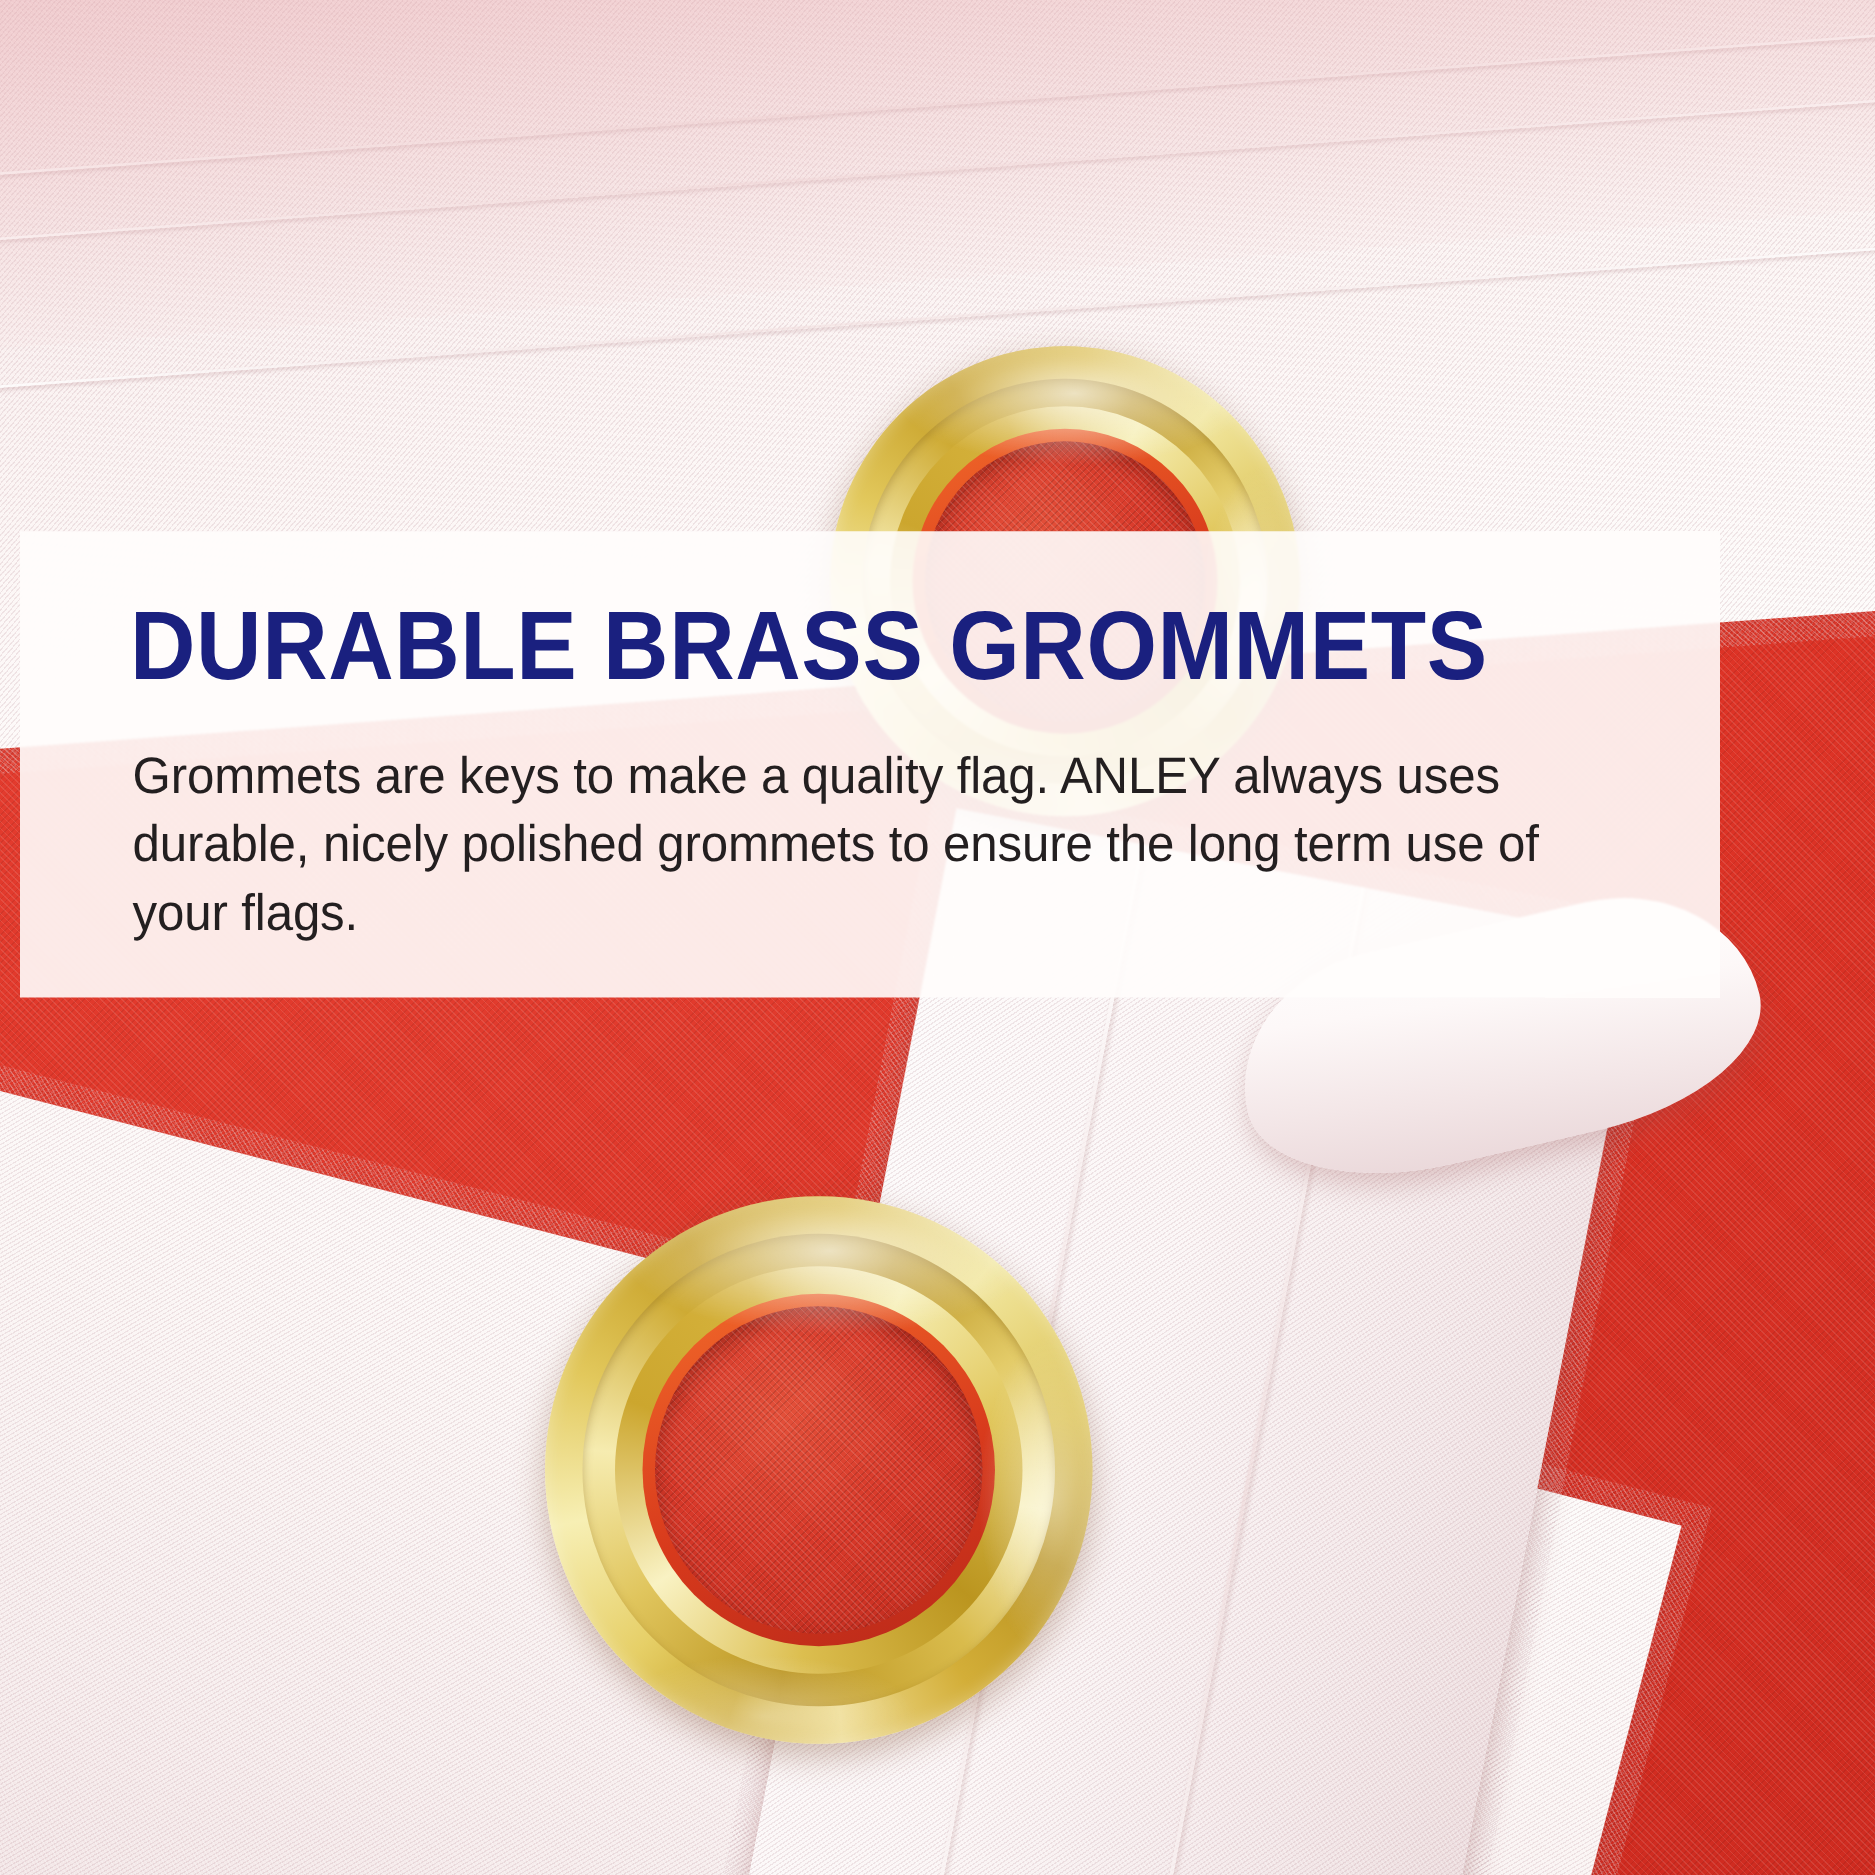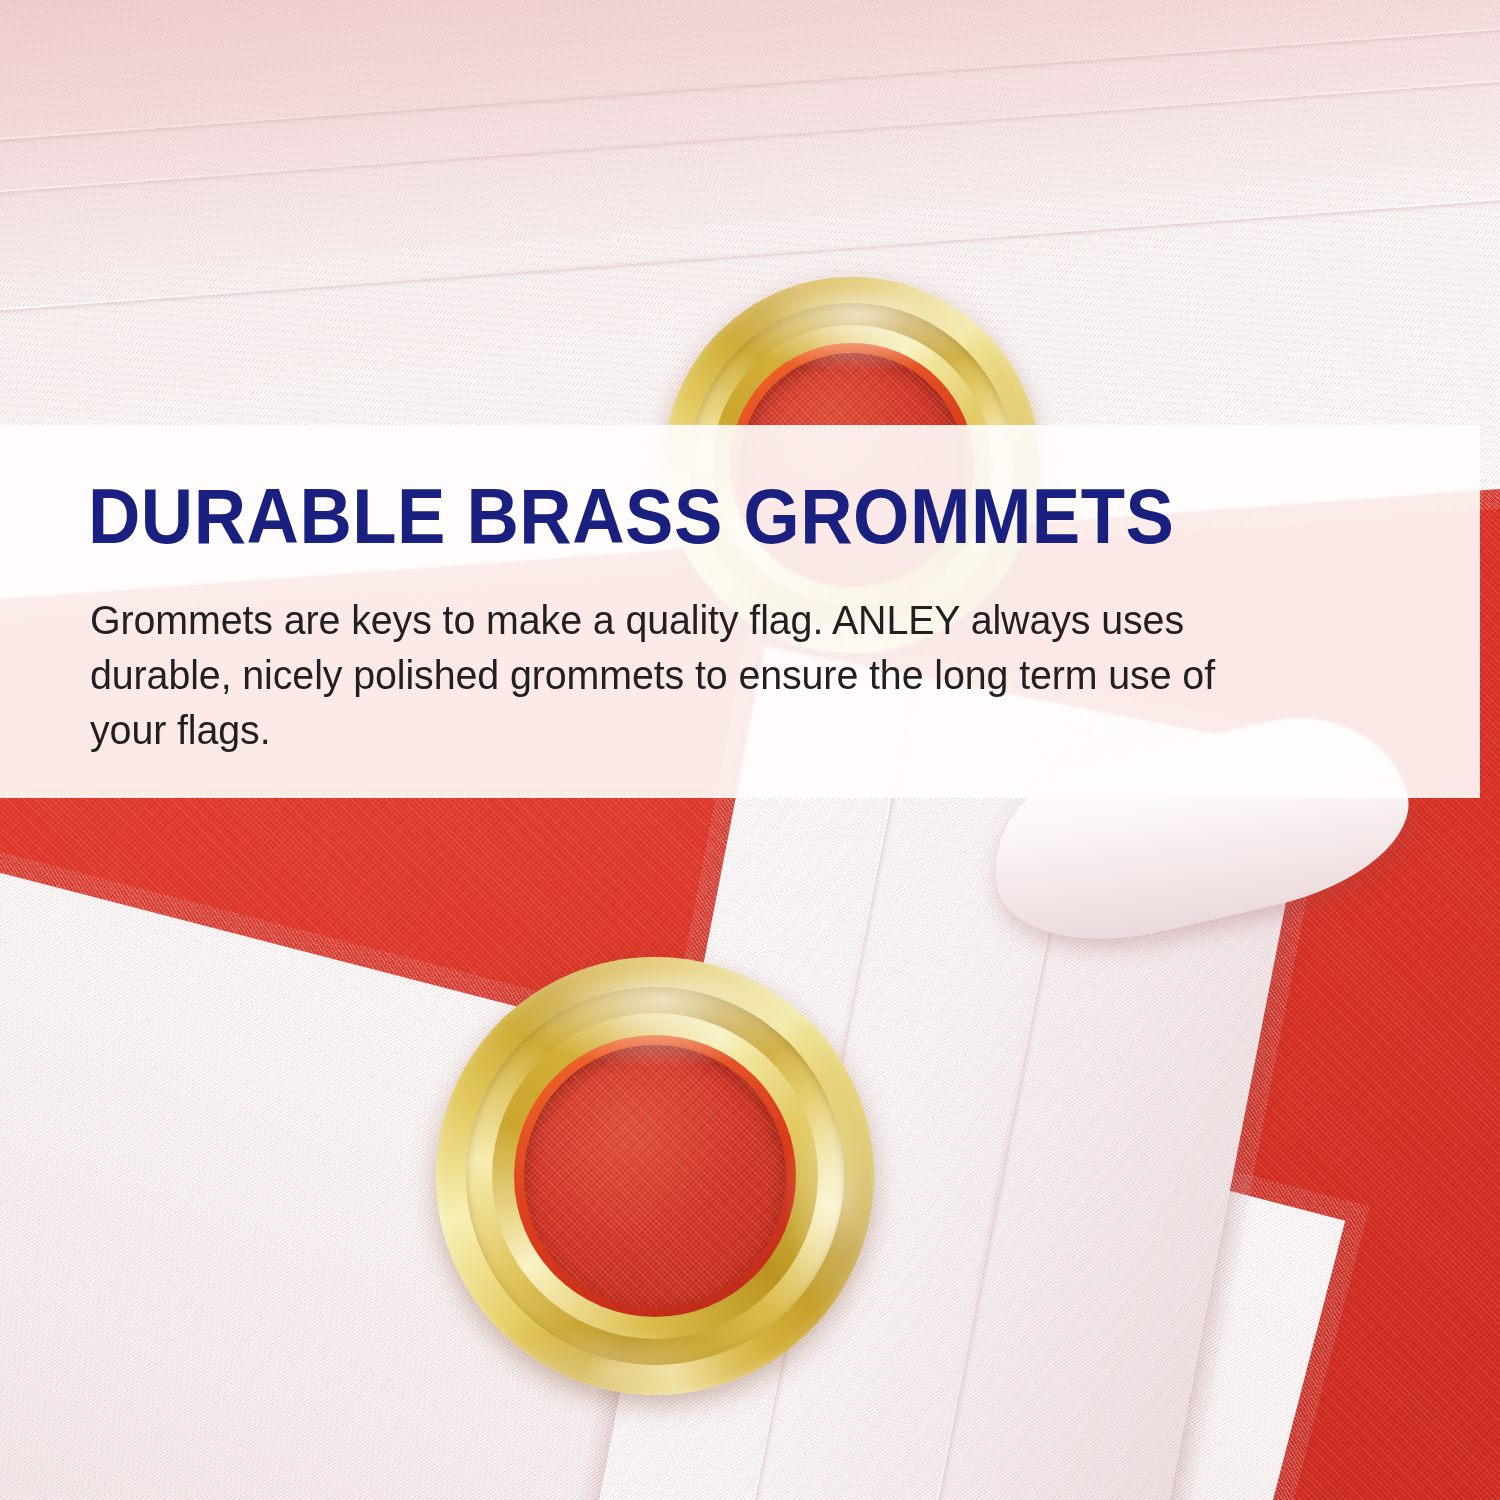--- a/index.html
+++ b/index.html
@@ -247,23 +247,23 @@
   #grommet-bottom { left: 436px; top: 957px; width: 438px; height: 438px; }
   #grommet-bottom .ring-b { inset: 30px; }
   #grommet-bottom .ring-c { inset: 56px; }
   #grommet-bottom .rim-red { inset: 78px; }
   #grommet-bottom .hole   { inset: 88px; }
   #grommet-bottom .spec   { inset: 0; }
 
   
   .overlay-band {
     position: absolute;
-    left: 0;
+    left: 16px;
     top: 425px;
-    width: 1480px;
+    width: 1360px;
     height: 373px;
     background: rgba(255,253,252,0.90);
     backdrop-filter: blur(1px);
   }
   .overlay-inner {
     position: absolute;
     left: 88px;
     top: 0;
     right: 120px;
     bottom: 0;

